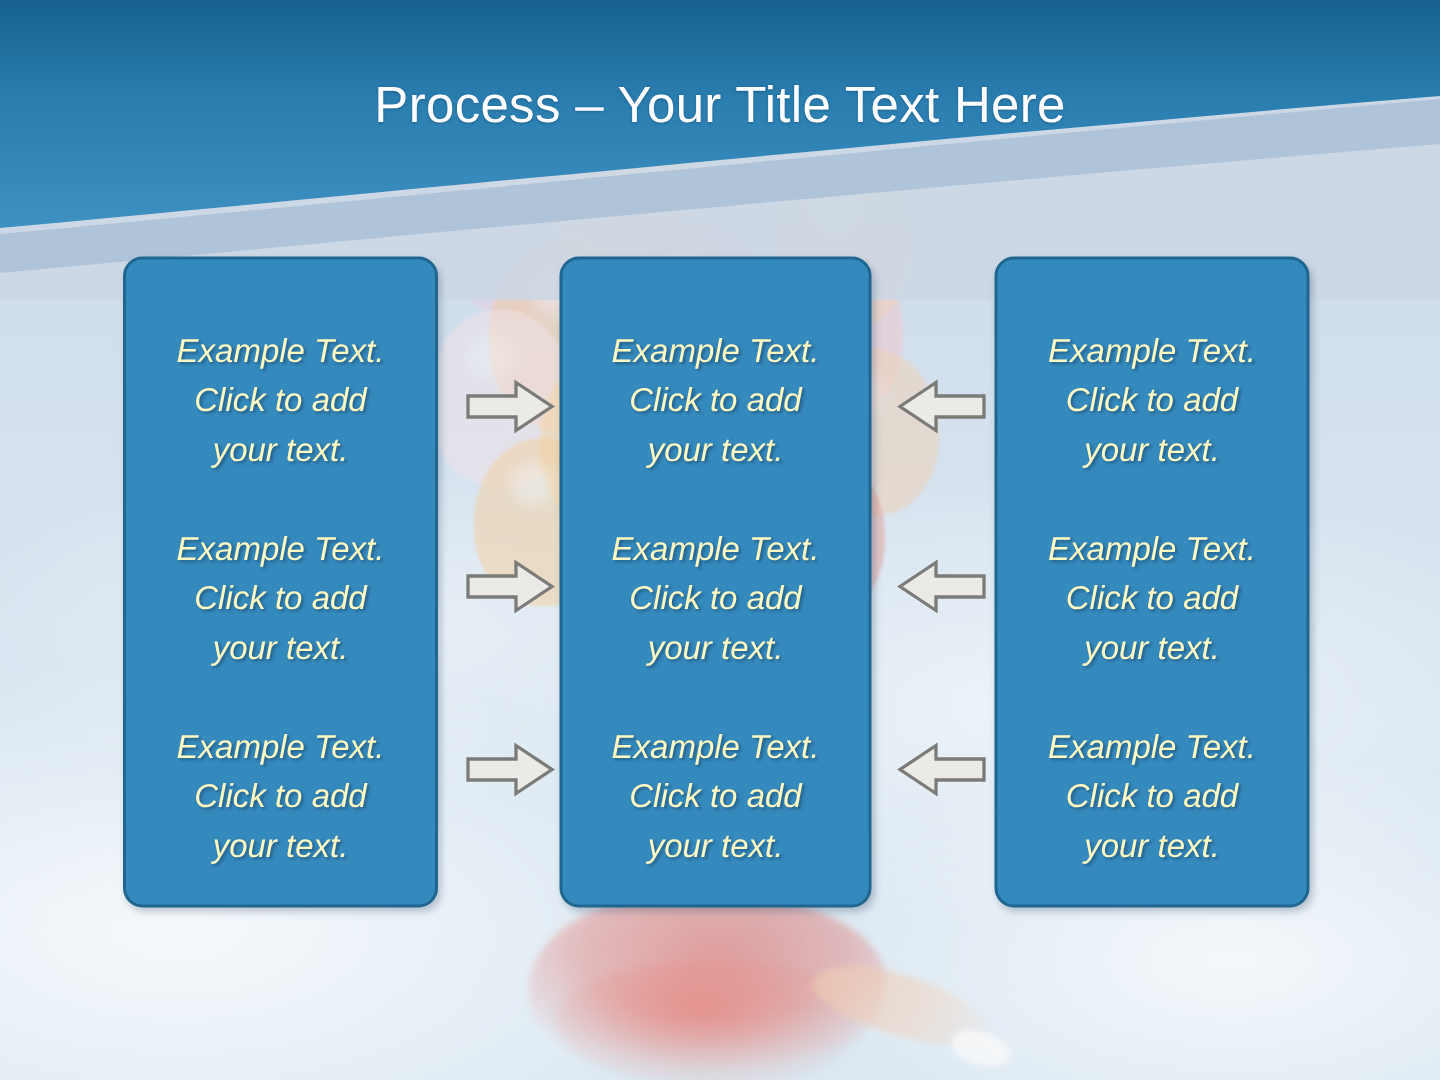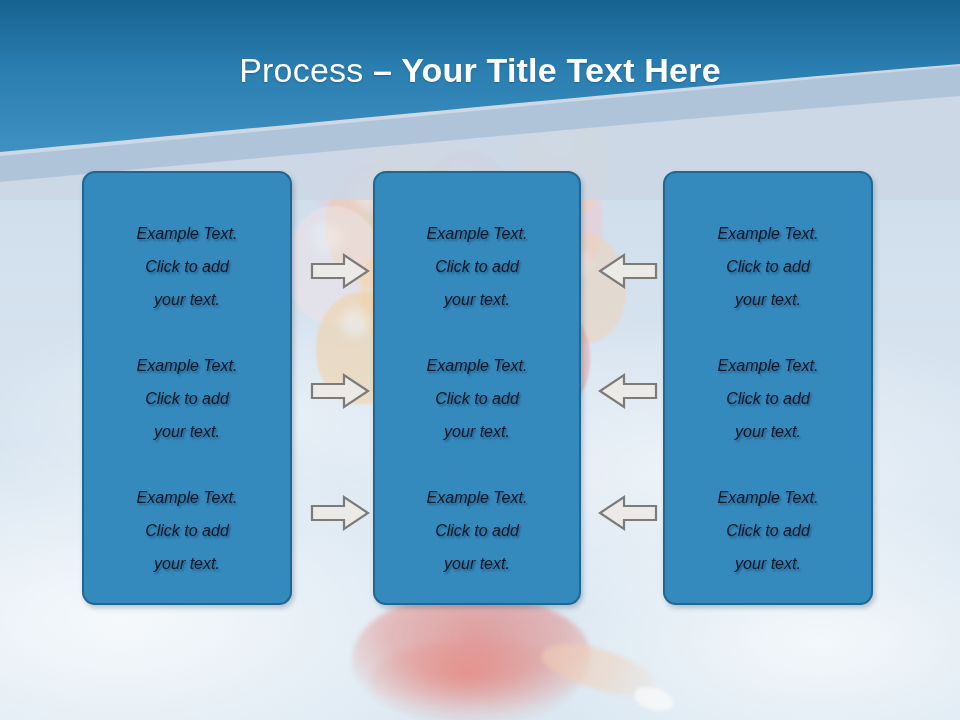--- a/index.html
+++ b/index.html
@@ -116,40 +116,40 @@
     width: 960px;
     text-align: center;
     color: #ffffff;
     font-size: 34px;
     line-height: 44px;
     letter-spacing: 0.2px;
     white-space: nowrap;
     text-shadow: 0 1px 2px rgba(12,52,82,0.35);
   }
   .title .t-bold { font-weight: normal; }
-  .title .t-rest { font-weight: bold; }
+  .title .t-rest { font-weight: normal; }
 
   
   .pbox {
     position: absolute;
     background: #3489bd;
     border: 2px solid #1f6690;
     border-radius: 13px;
     box-shadow: 2px 3px 5px rgba(40,70,100,0.28);
     box-sizing: border-box;
   }
 
   .ptext {
     position: absolute;
     left: 0;
     width: 100%;
     text-align: center;
-    color: #0f172a;
+    color: #fef9c3;
     font-style: italic;
-    font-size: 16px;
+    font-size: 22px;
     line-height: 33px;
     text-shadow: 1.5px 1.5px 2px rgba(25,60,90,0.55);
     box-sizing: border-box;
     padding: 0 10px;
   }
 
   
   .arrow { position: absolute; }
   .arrow svg { display: block; }
 </style>

